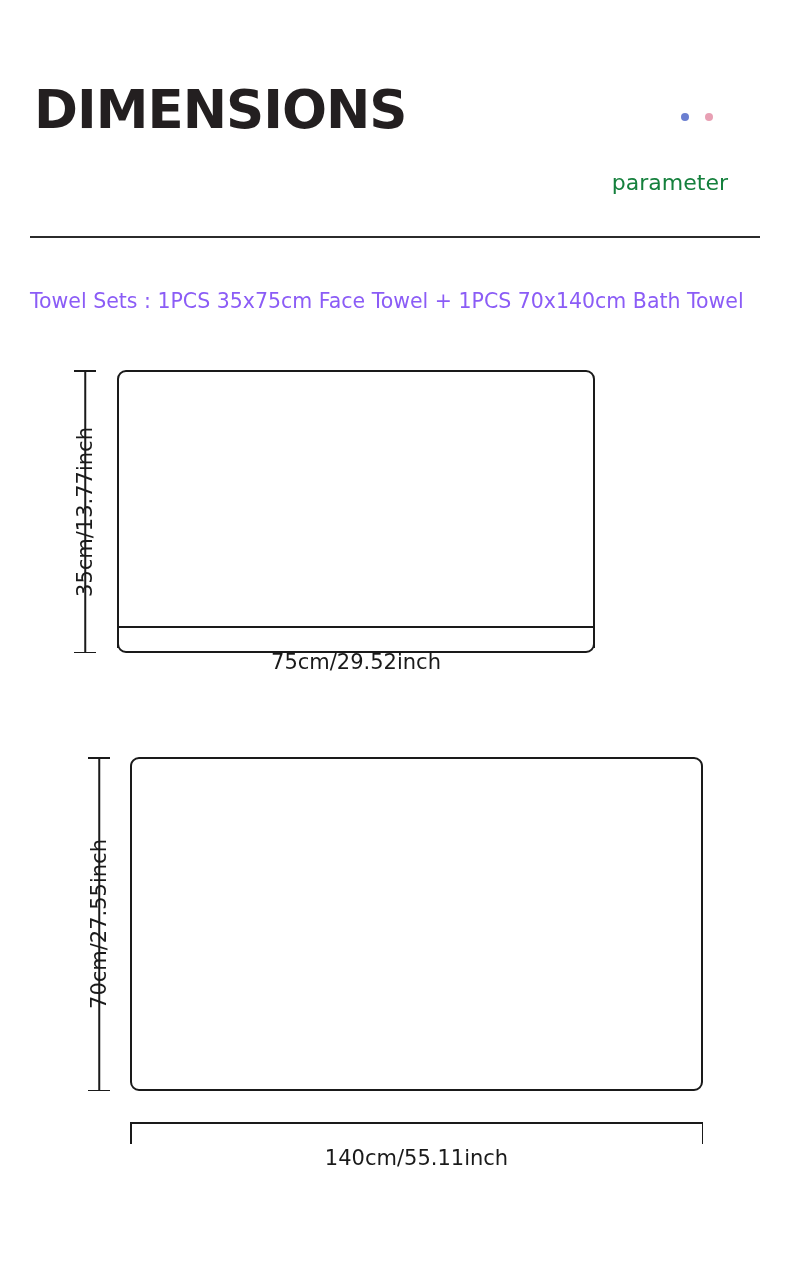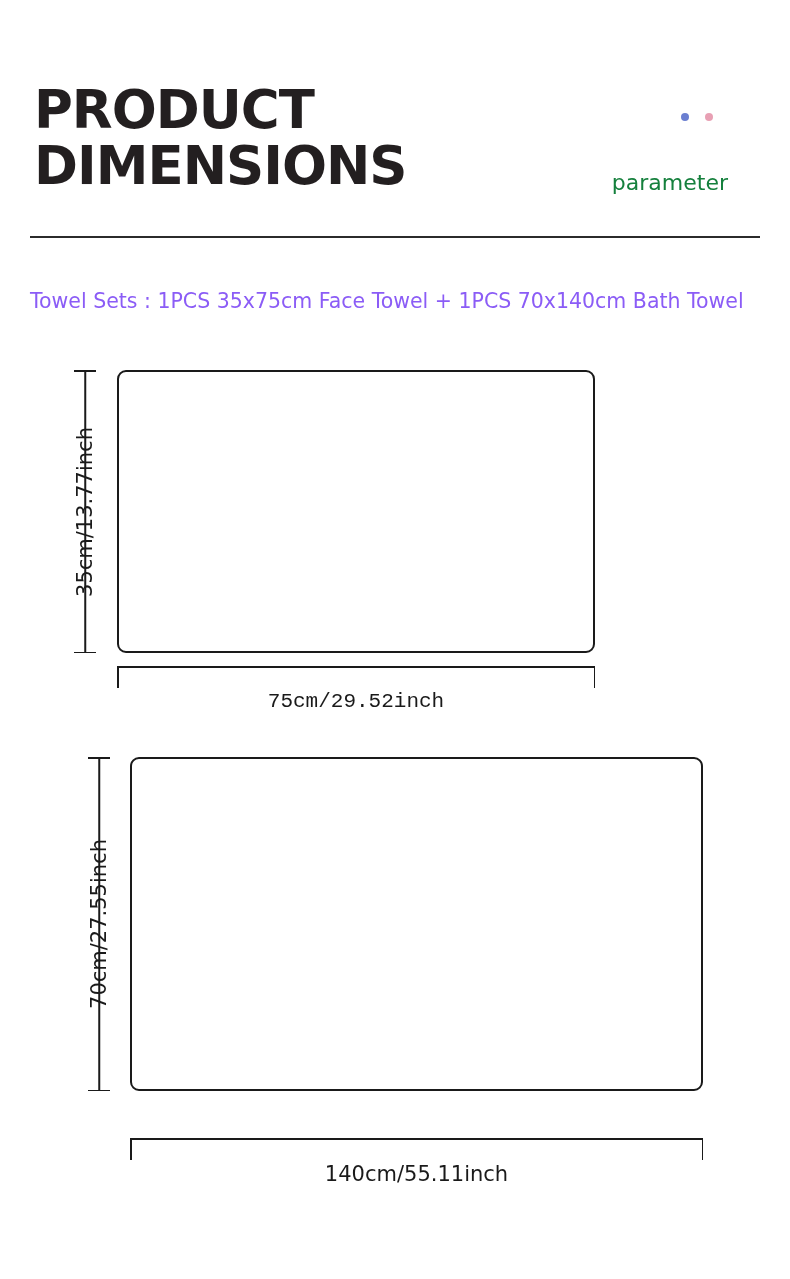--- a/index.html
+++ b/index.html
@@ -157,21 +157,20 @@
     color: #1a1a1a;
     white-space: nowrap;
   }
 </style>
 </head>
 <body>
 
 <div class="header">
 
   <div class="title-block">
-    <div class="title-line">PRODUCT</div>
     <div class="title-line">DIMENSIONS</div>
   </div>
 
   <div class="dots">
     <span class="dot blue"></span>
     <span class="dot pink"></span>
   </div>
 
   <div class="param-label">parameter</div>
 
@@ -182,34 +181,34 @@
 
 <div class="towel" style="left:117px; top:370px; width:478px; height:283px;"></div>
 
 <div class="v-measure" style="left:72px; top:370px; width:26px; height:283px;">
   <span class="v-line"></span>
   <span class="cap top"></span>
   <span class="cap bottom"></span>
   <span class="v-label">35cm/13.77inch</span>
 </div>
 
-<div class="h-measure" style="left:117px; top:666px; width:478px; height:26px;font-family:Liberation Mono, monospace;">
+<div class="h-measure" style="left:117px; top:626px; width:478px; height:26px;">
   <span class="h-line"></span>
   <span class="cap left"></span>
   <span class="cap right"></span>
   <span class="h-label">75cm/29.52inch</span>
 </div>
 
 <div class="towel" style="left:130px; top:757px; width:573px; height:334px;"></div>
 
 <div class="v-measure" style="left:86px; top:757px; width:26px; height:334px;">
   <span class="v-line"></span>
   <span class="cap top"></span>
   <span class="cap bottom"></span>
   <span class="v-label">70cm/27.55inch</span>
 </div>
 
-<div class="h-measure" style="left:130px; top:1122px; width:573px; height:26px;margin-top:16px;">
+<div class="h-measure" style="left:130px; top:1122px; width:573px; height:26px;">
   <span class="h-line"></span>
   <span class="cap left"></span>
   <span class="cap right"></span>
   <span class="h-label">140cm/55.11inch</span>
 </div>
 
 </body></html>

